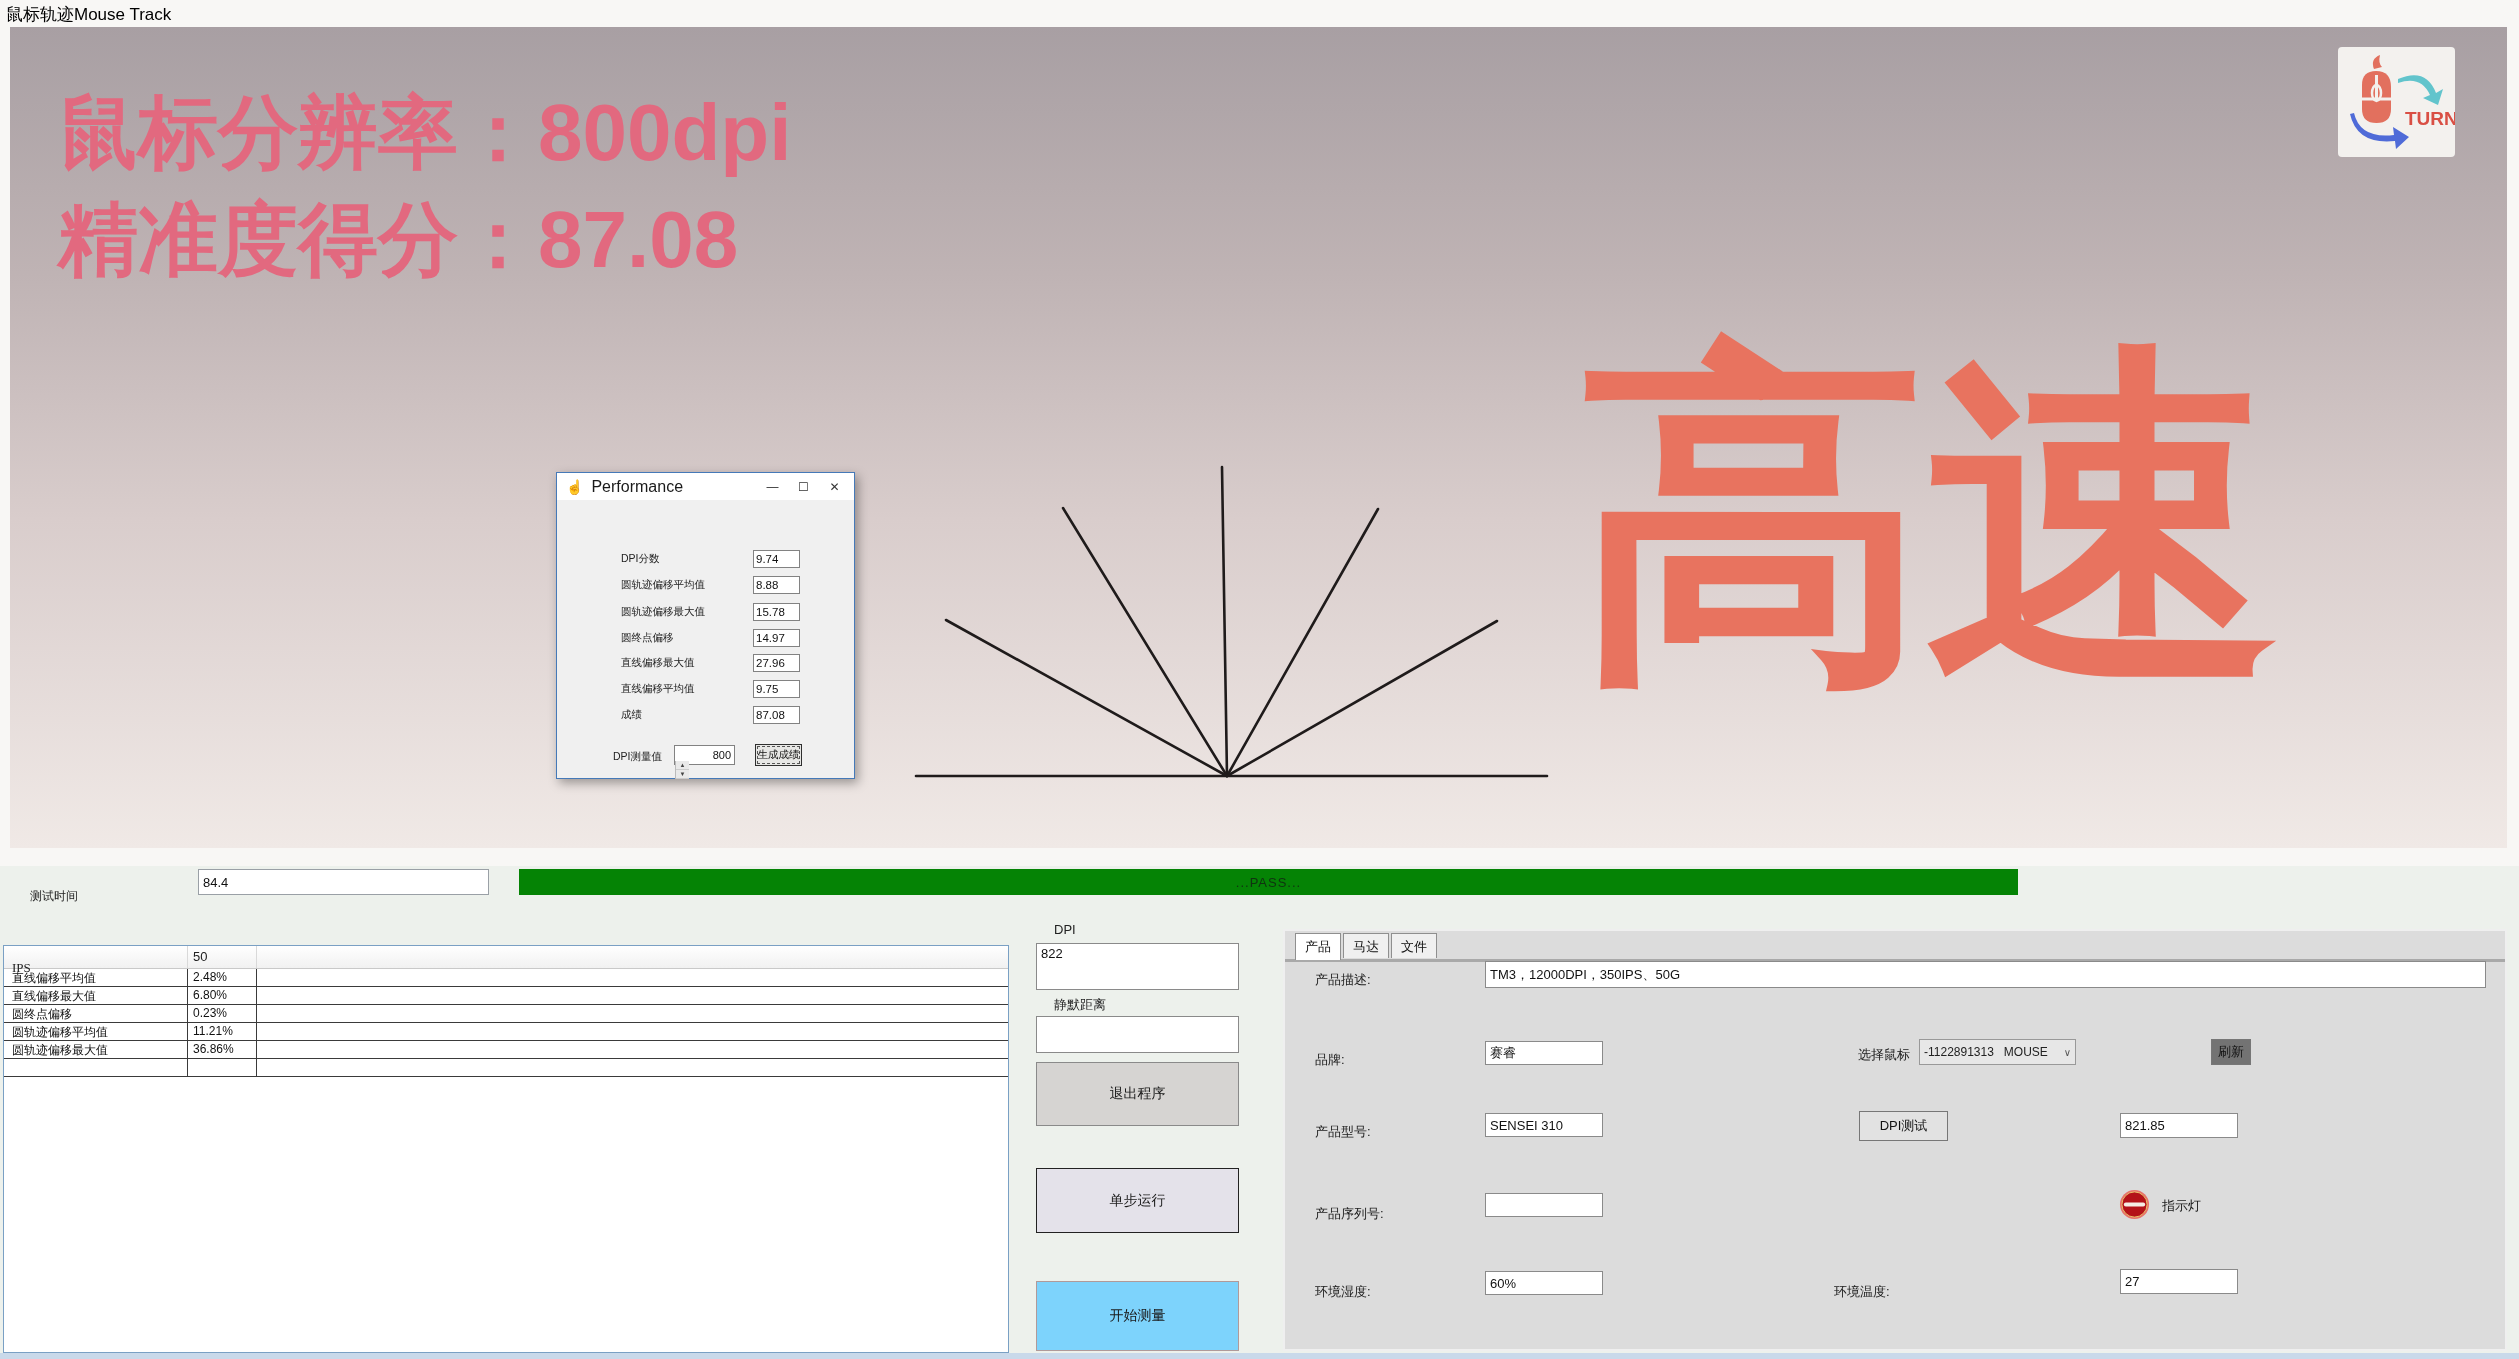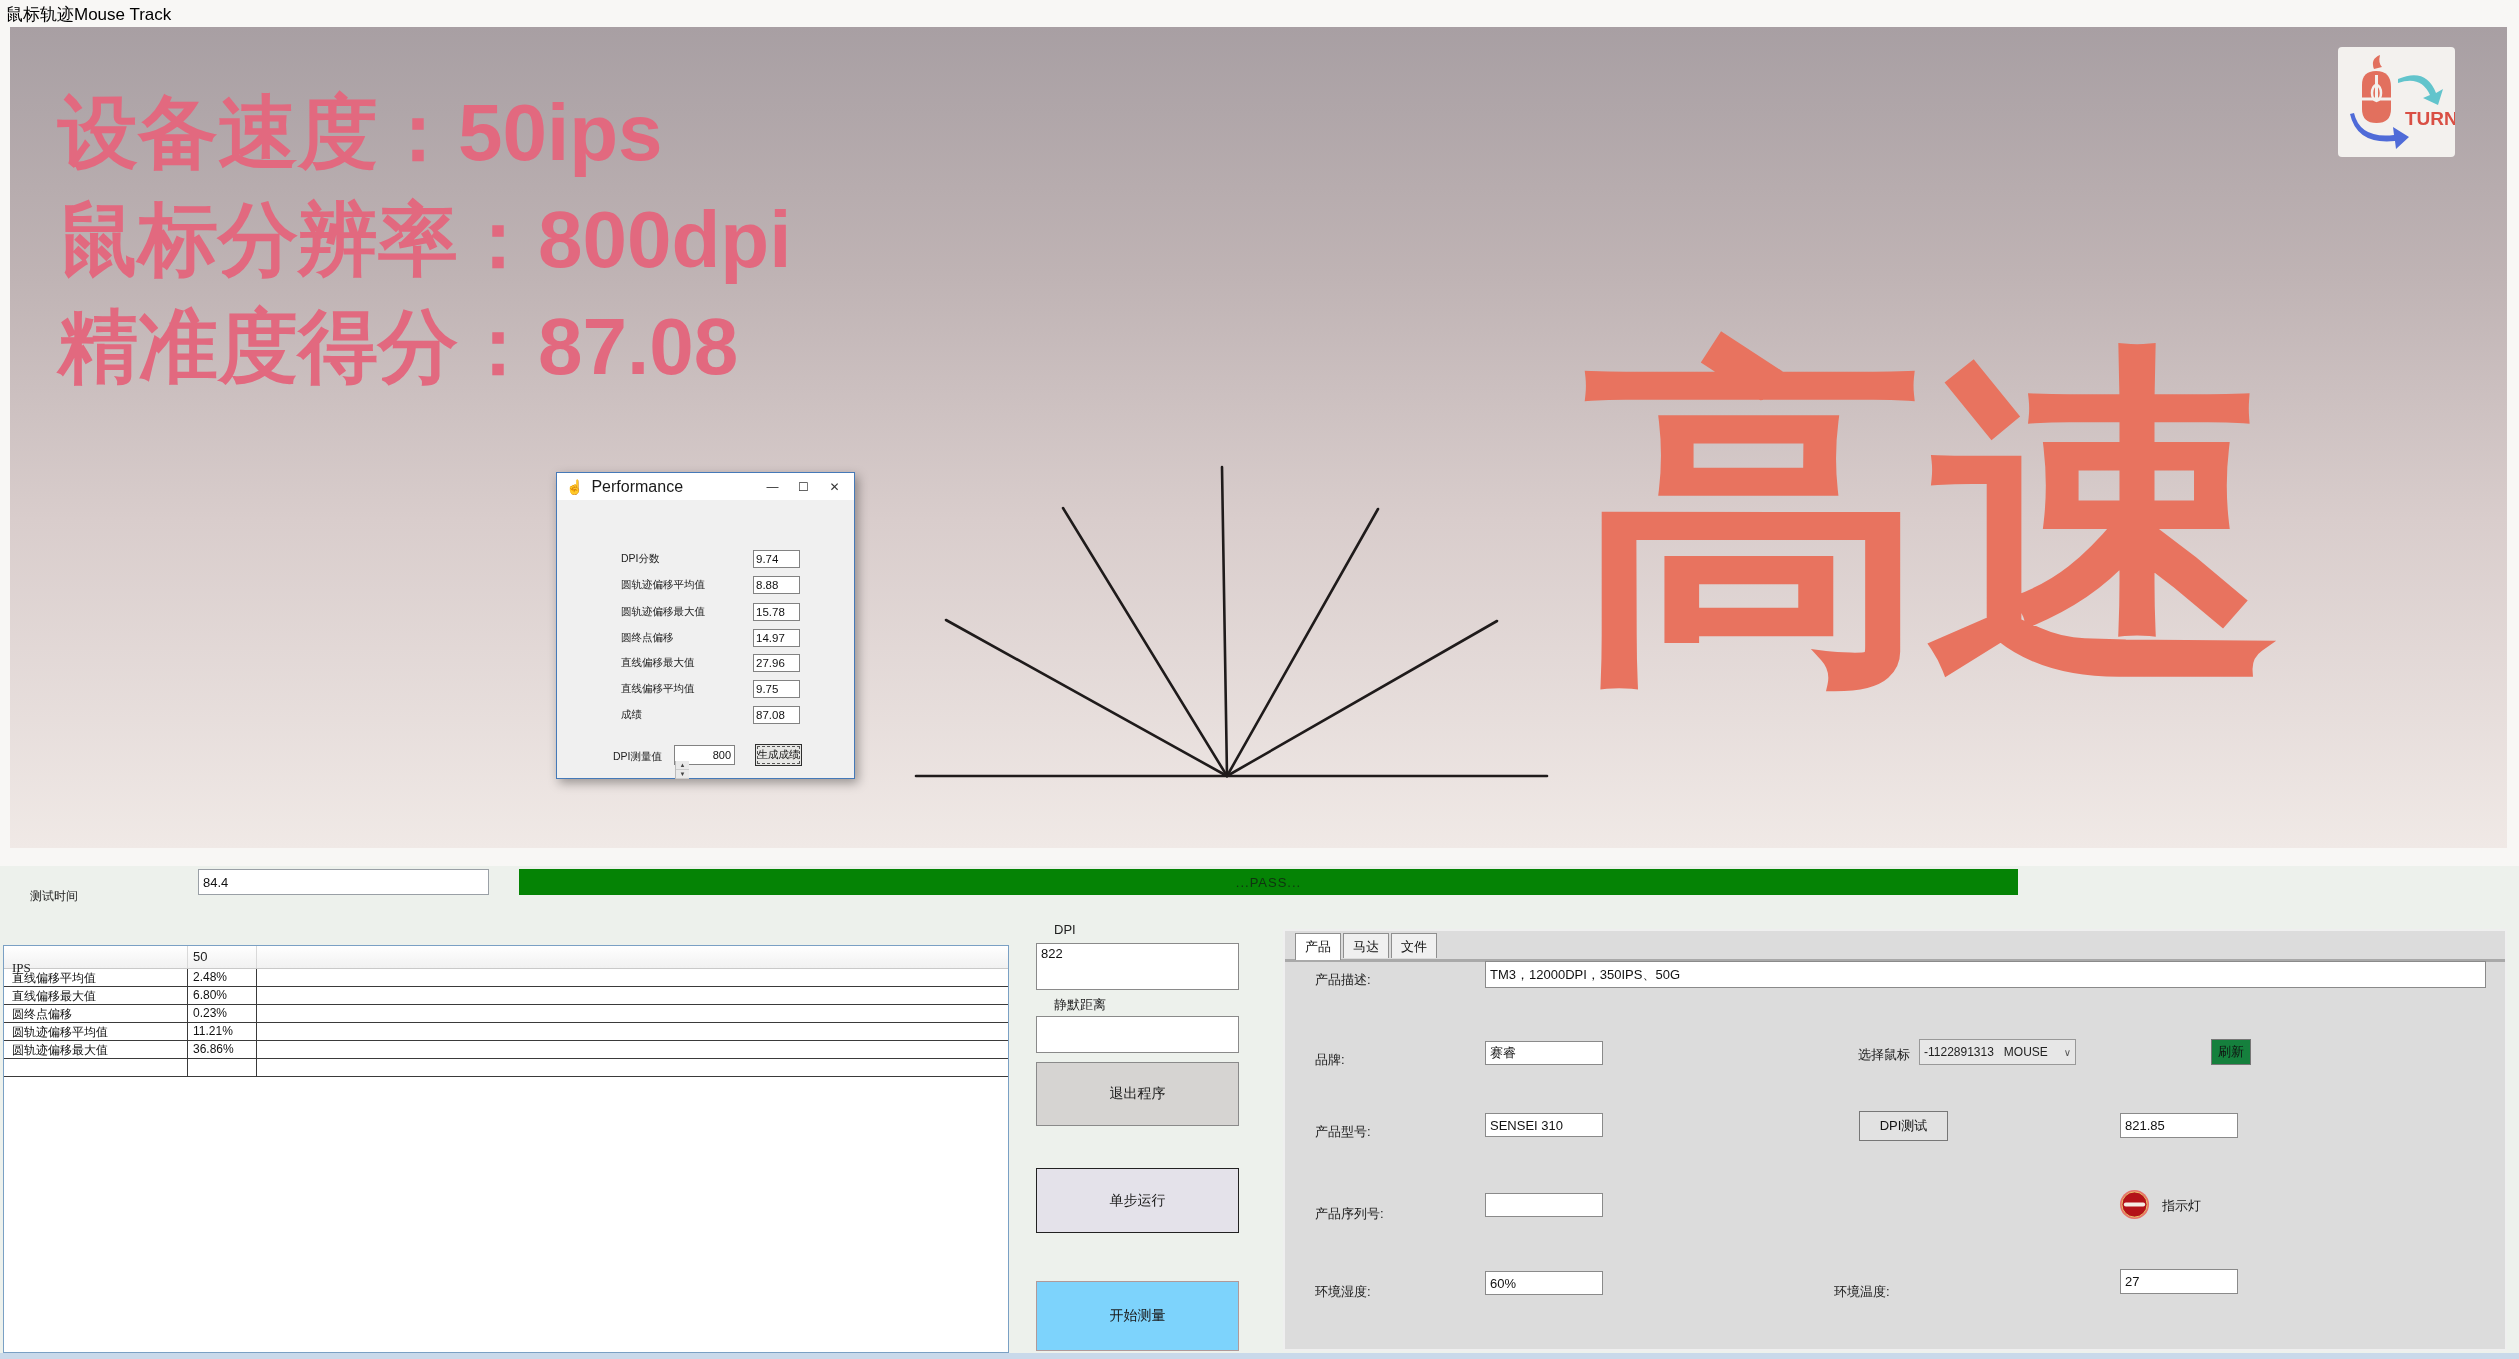--- a/index.html
+++ b/index.html
@@ -90,36 +90,35 @@
     background:#f0f0f0; margin-right:2px; }
   .tab.active { background:#ffffff; height:27px; position:relative; z-index:2; }
   .tab-line { position:absolute; left:0; top:28px; width:100%; height:3px; background:#a9a9a9; }
 
   .p-label { position:absolute; font-size:13px; color:#1a1a1a; white-space:nowrap; }
   .p-input { position:absolute; background:#fff; border:1px solid #8a8a8a; font-size:13px; color:#111; padding:2px 4px;
     font-family:"Liberation Sans",sans-serif; }
   .combo { position:absolute; left:634px; top:108px; width:157px; height:26px; background:#e7e7e7; border:1px solid #999;
     display:flex; align-items:center; font-size:12px; color:#222; padding:0 4px; }
   .combo .chev { margin-left:auto; font-size:10px; color:#555; }
-  .small-btn { position:absolute; display:flex; align-items:center; justify-content:center; background:#15803d;
+  .small-btn { position:absolute; display:flex; align-items:center; justify-content:center; background:#737373;
     border:1px solid #777; font-size:13px; color:#111; }
   .indicator { position:absolute; left:2119px; top:1189px; width:31px; height:31px; }
   .ind-label { position:absolute; left:2162px; top:1197px; font-size:13px; color:#1a1a1a; }
 </style>
 </head>
 <body>
 
 <div id="app">
 
   <div class="win-title">鼠标轨迹Mouse Track</div>
 
   <div class="main-panel">
 
     <div class="stats">
-      <div class="stat-line"><span>设备速度：</span><span class="stat-num">50ips</span></div>
       <div class="stat-line"><span>鼠标分辨率：</span><span class="stat-num">800dpi</span></div>
       <div class="stat-line"><span>精准度得分：</span><span class="stat-num">87.08</span></div>
     </div>
 
     <div class="watermark">高速</div>
   </div>
 
   <div class="logo">
     <svg width="117" height="110" viewBox="0 0 117 110">
 

